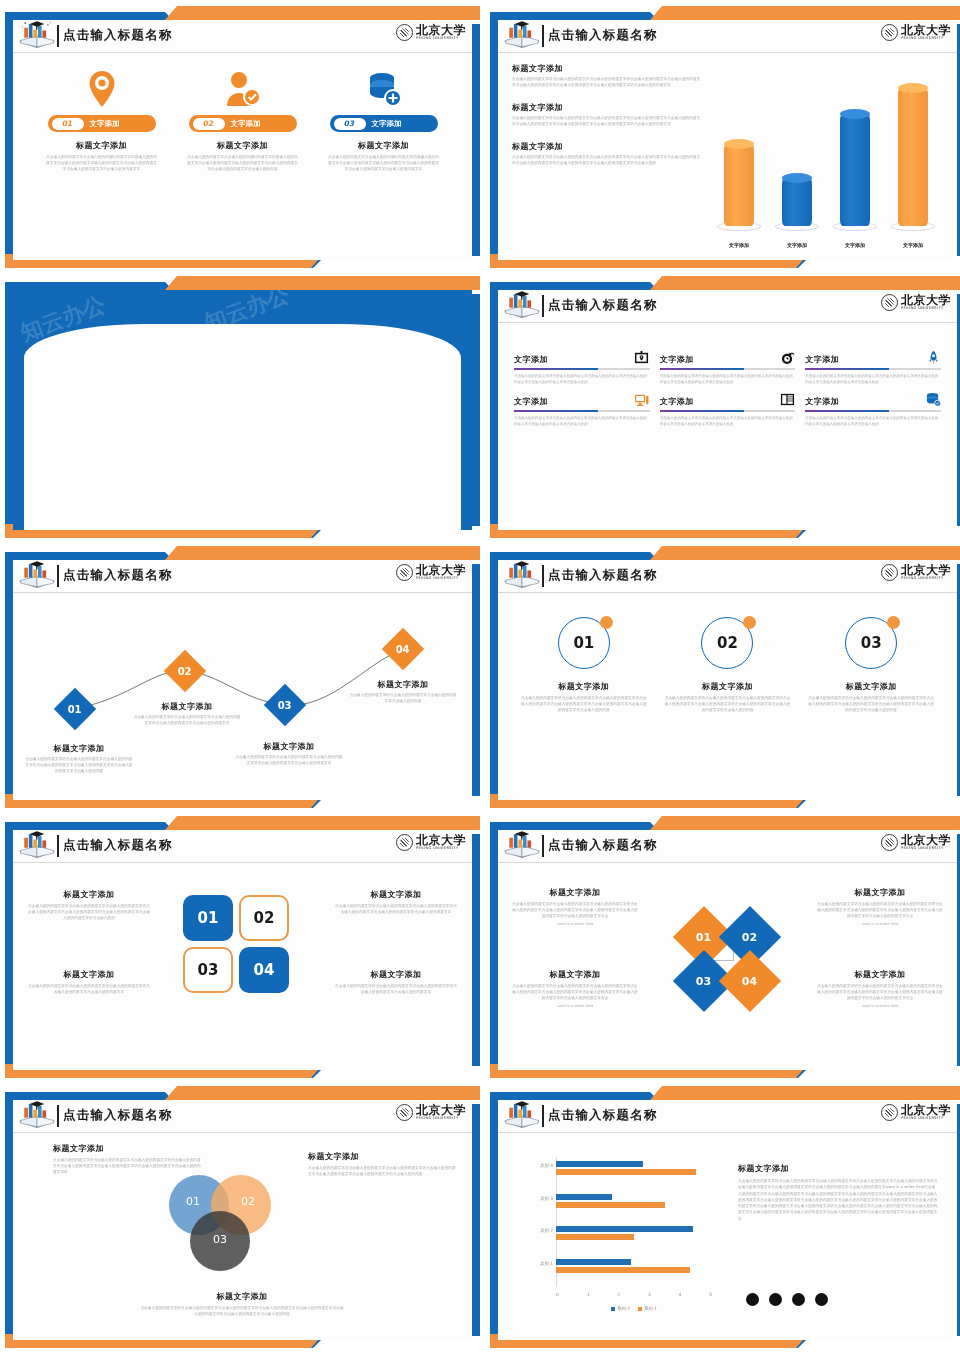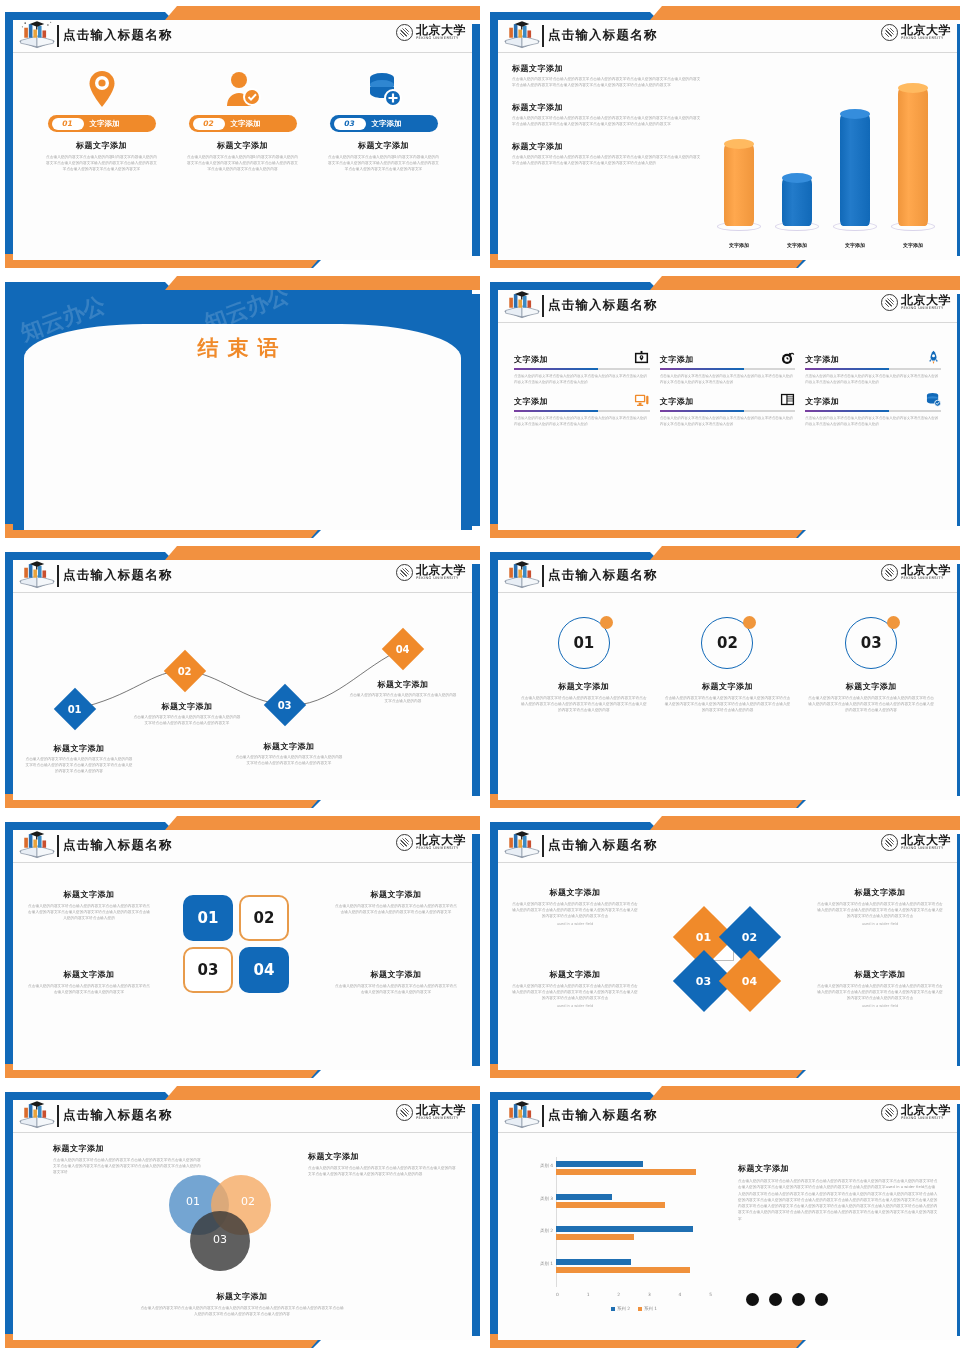--- a/index.html
+++ b/index.html
@@ -346,21 +346,20 @@
   </div>
 
   <div class="slide">
     <div class="frame-blue"></div>
     <div class="frame-orange"></div>
     <div class="frame-orange-bot"></div>
     <div class="s3-canvas">
       <div class="wm" style="left:6px;top:14px;">知云办公</div>
       <div class="wm" style="left:190px;top:4px;">知云办公</div>
       <div class="s3-white"></div>
-      <div class="s3-ttl">结束语</div>
     </div>
   </div>
 
   <div class="slide">
     <div class="frame-blue"></div>
     <div class="frame-orange"></div>
     <div class="frame-orange-bot"></div>
     <div class="canvas">
       <div class="sl-head">
         <svg class="book-ico" viewBox="0 0 44 34">

